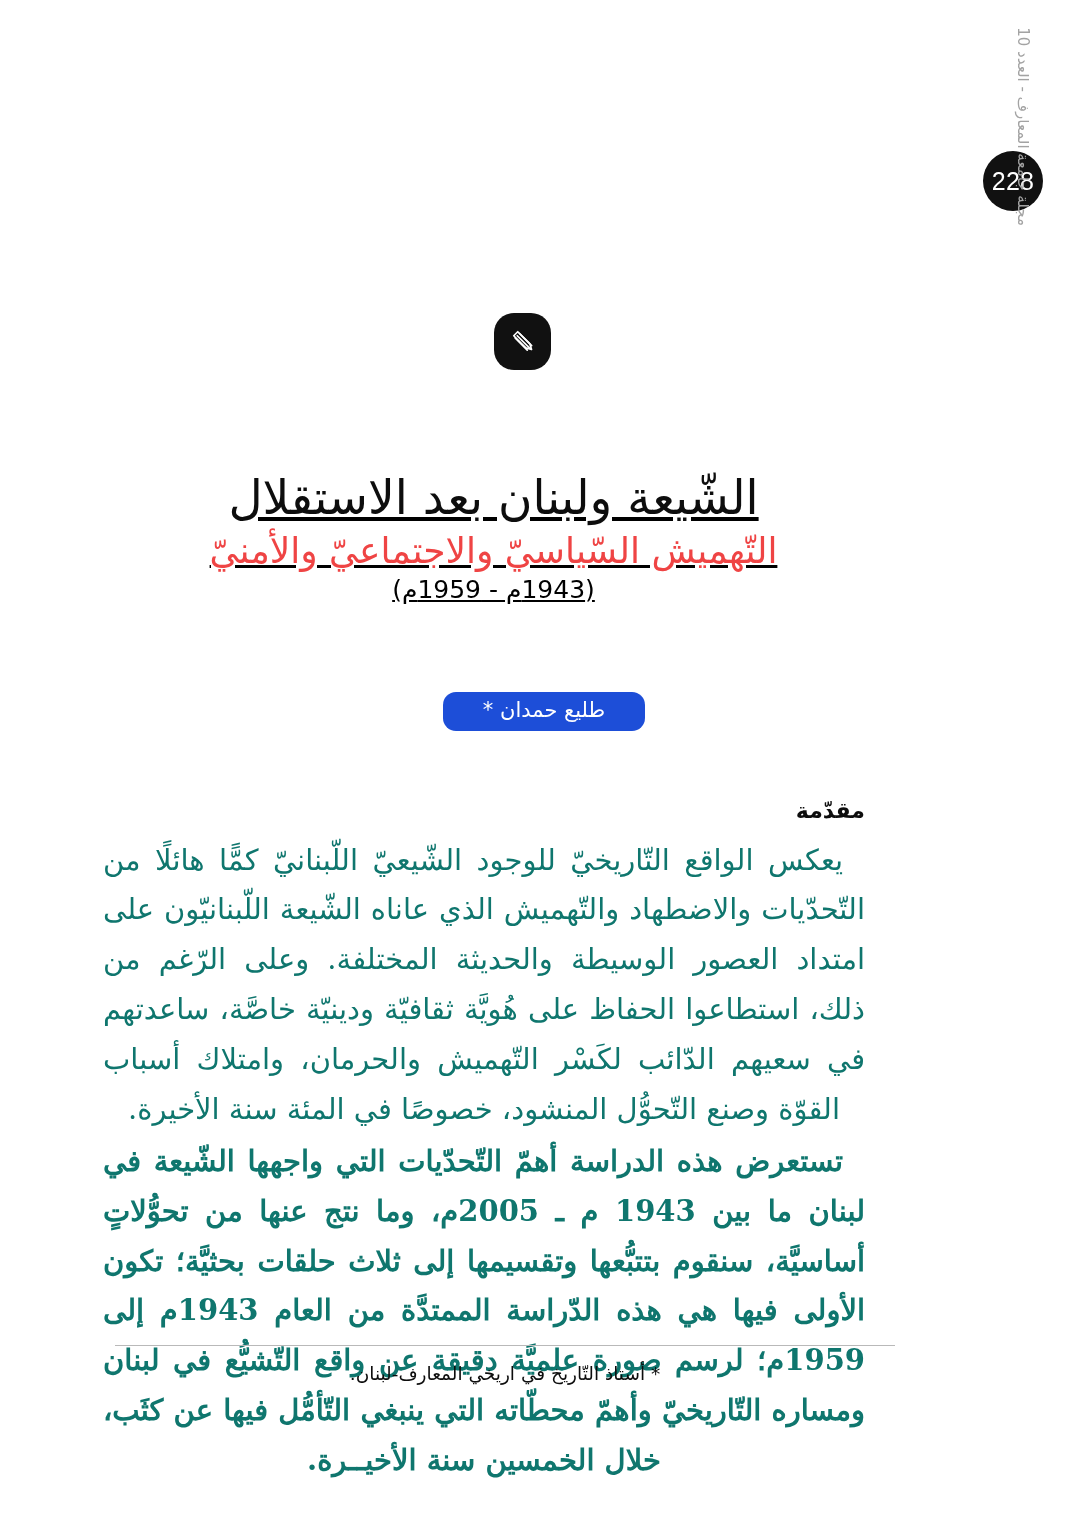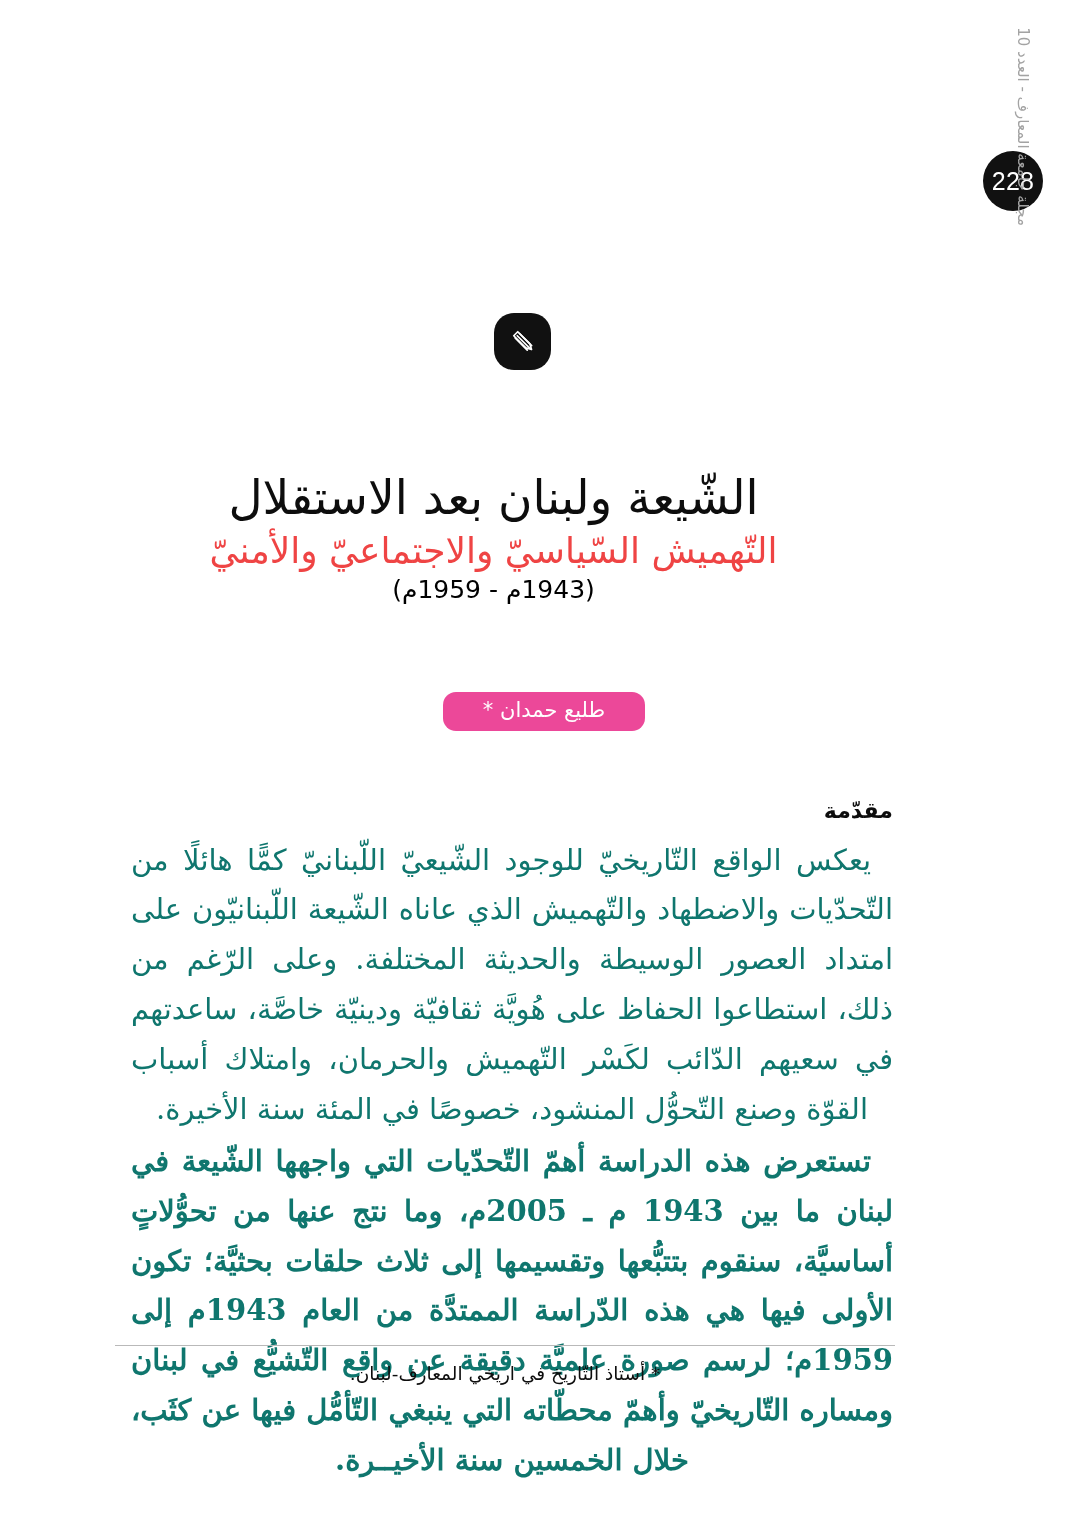--- a/index.html
+++ b/index.html
@@ -77,20 +77,21 @@
   .ornament svg { display: block; }
 
   
   .title-block {
     position: absolute;
     top: 470px;
     left: 0;
     width: 987px;
     text-align: center;
     direction: rtl;
+    text-decoration: underline;
   }
 
   .doc-title {
     font-size: 47px;
     font-weight: 400;
     color: #0d0d0d;
     line-height: 1.18;
     margin: 0;
     letter-spacing: -0.2px;
   }
@@ -115,35 +116,35 @@
   
   .author-pill-wrap {
     position: absolute;
     top: 692px;
     left: 0;
     width: 1088px;
     text-align: center;
   }
   .author-pill {
     display: inline-block;
-    background: #ec4899;
+    background: #1d4ed8;
     color: #ffffff;
     border-radius: 13px;
     padding: 5px 40px 8px 40px;
     font-size: 21px;
     font-weight: 400;
     direction: rtl;
     line-height: 1.25;
   }
 
   
   .body-col {
     position: absolute;
     top: 797px;
-    right: 195px;
+    right: 223px;
     width: 762px;
     direction: rtl;
     text-align: justify;
     font-family: "DejaVu Serif", "Liberation Serif", serif;
   }
 
   .section-heading {
     font-family: "DejaVu Sans", "Liberation Sans", sans-serif;
     font-size: 22px;
     font-weight: bold;

